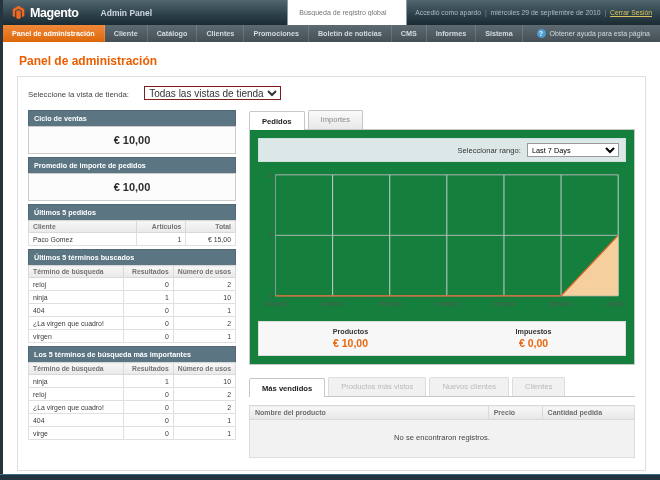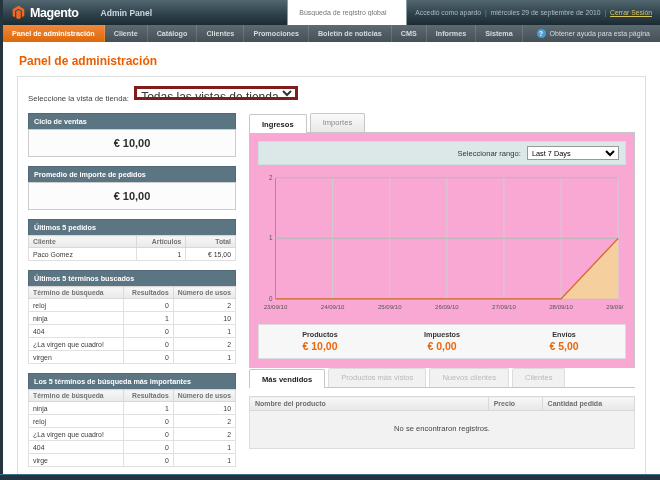--- a/index.html
+++ b/index.html
@@ -36,66 +36,66 @@
               font-size:7px; color:#d2dde1; cursor:pointer; white-space:nowrap; }
   .help-icon { width:9px; height:9px; border-radius:50%; background:#4d9bd0; color:#fff;
                font-size:6.5px; font-weight:bold; display:flex; align-items:center;
                justify-content:center; }
 
   
   .page { flex:1; background:#fff; padding:10px 14px 0; overflow:hidden; }
   .page-title { color:#eb5e00; font-size:12px; font-weight:bold; margin:2px 2px 8px; }
   .content-frame { border:1px solid #dedede; padding:9px 10px 12px; }
   .store-switcher { font-size:7.8px; color:#444; margin-bottom:10px; }
-  .store-switcher select { font-size:12px; height:14px; border:3px solid #7f1d1d; background:#fff;
-                           color:#333; margin-left:3px; }
+  .store-switcher select { font-size:10px; height:14px; border:1px solid #7f1d1d; background:#fff;
+                           color:#333; margin-left:13px; }
 
   .columns { display:flex; gap:13px; align-items:flex-start; }
   .col-left { width:208px; flex:0 0 auto; }
   .col-right { flex:1; min-width:0; }
 
   
-  .box { margin-bottom:9px;border-radius:13px; }
+  .box { margin-bottom:3px;border-radius:13px; }
   .box-head { background:#5b7583; color:#fff; font-size:7.2px; font-weight:bold;
               padding:3px 5px; border:1px solid #516976; border-bottom:none; }
   .box-value { border:1px solid #ccc; background:#fcfcfc; text-align:center; font-size:11px;
                font-weight:bold; color:#2d2d2d; padding:7px 0; }
   table.mini { width:100%; border-collapse:collapse; background:#fff; }
   table.mini th { background:linear-gradient(180deg,#f7f7f7,#e9e9e9); color:#737373;
                   font-size:6.8px; font-weight:bold; text-align:left; padding:2px 4px;
                   border:1px solid #d9d9d9; white-space:nowrap; }
   table.mini td { font-size:6.9px; color:#3a3a3a; padding:2.5px 4px; border:1px solid #e0e0e0; }
   table.mini th:nth-child(2), table.mini td:nth-child(2),
   table.mini th:nth-child(3), table.mini td:nth-child(3) { text-align:right; width:24%; }
   table.mini tr { cursor:pointer; }
 
   
   .tab-bar { display:flex; border-bottom:1px solid #c6c6c6; padding:0 0 0 0; }
   .tab { font-size:7.6px; padding:4px 12px; margin-right:3px; border:1px solid #c6c6c6;
          border-bottom:none; border-radius:2px 2px 0 0; background:linear-gradient(180deg,#fafafa,#e8e8e8);
          color:#8a8a8a; cursor:pointer; position:relative; top:0; white-space:nowrap; }
   .tab.active { background:#fff; color:#222; font-weight:bold; top:1px; padding-top:5px; }
   .tab.disabled { background:#f1f1f1; color:#b9b9b9; border-color:#ddd; cursor:default; }
-  .tab-panel { border:1px solid #c6c6c6; border-top:none; padding:8px; background:#f9a8d4; }
+  .tab-panel { border:1px solid #c6c6c6; border-top:none; padding:8px; background:#15803d; }
 
   .range-bar { background:#dbe8e7; border:1px solid #cfdede; padding:4px 6px; text-align:right;
                font-size:7.6px; color:#333; }
   .range-bar select { font-size:7.3px; height:14px; width:92px; border:1px solid #999;
                       background:#fff; margin-left:4px; }
 
   .chart-wrap { padding:8px 2px 0; }
   .chart-wrap svg { width:100%; display:block; }
 
   .stats-bar { margin-top:6px; border:1px solid #ddd; background:#f7f7f7; display:flex;
                padding:5px 0 6px; }
   .stat { flex:1; text-align:center; }
   .stat-label { font-size:7.2px; font-weight:bold; color:#333; margin-bottom:1px; }
   .stat-value { font-size:10.5px; font-weight:bold; color:#e8680f; }
 
-  .bottom-tabs { }
+  .bottom-tabs { margin-top:12px; }
   .grid-head { margin-top:8px; }
   table.grid { width:100%; border-collapse:collapse; }
   table.grid th { background:linear-gradient(180deg,#f7f7f7,#e7e7e7); color:#6d6d6d;
                   font-size:7px; font-weight:bold; text-align:left; padding:3px 5px;
                   border:1px solid #d9d9d9; }
   table.grid th:nth-child(1) { width:62%; }
   table.grid th:nth-child(2) { width:14%; }
   table.grid th:nth-child(3) { width:24%; }
   .no-records { border:1px solid #ddd; border-top:none; background:#f2f2f2; text-align:center;
                 font-size:7.6px; color:#444; padding:13px 0 15px; }
@@ -290,21 +290,21 @@
                       <td>1</td>
                     </tr>
                   </tbody>
               </table>
             </div>
           </div>
 
           <div class="col-right">
             <div class="tab-bar">
 
-                <div class="tab active">Ingresos</div>
+                <div class="tab active">Pedidos</div>
 
                 <div class="tab">Importes</div>
               </div>
 
             <div class="tab-panel">
               <div class="range-bar">
                 <span>Seleccionar rango:</span>
                 <select>
                   <option>Last 7 Days</option>
                 </select>
@@ -342,24 +342,20 @@
                   <div class="stat">
                     <div class="stat-label">Productos</div>
                     <div class="stat-value">€ 10,00</div>
                   </div>
 
                   <div class="stat">
                     <div class="stat-label">Impuestos</div>
                     <div class="stat-value">€ 0,00</div>
                   </div>
 
-                  <div class="stat">
-                    <div class="stat-label">Envíos</div>
-                    <div class="stat-value">€ 5,00</div>
-                  </div>
 
                 </div>
             </div>
 
             <div class="tab-bar bottom-tabs">
 
                 <div class="tab active">Más vendidos</div>
 
                 <div class="tab disabled">Productos más vistos</div>
 

